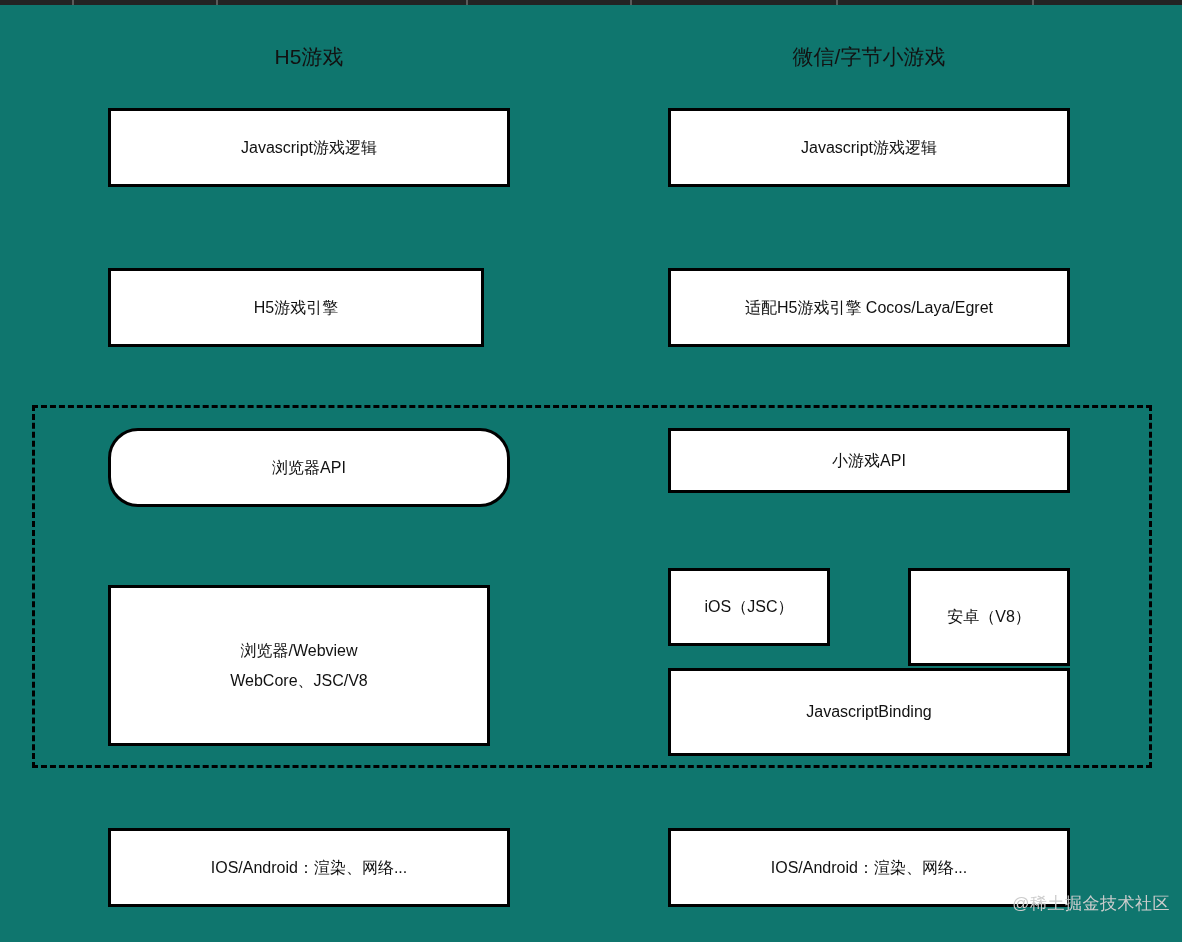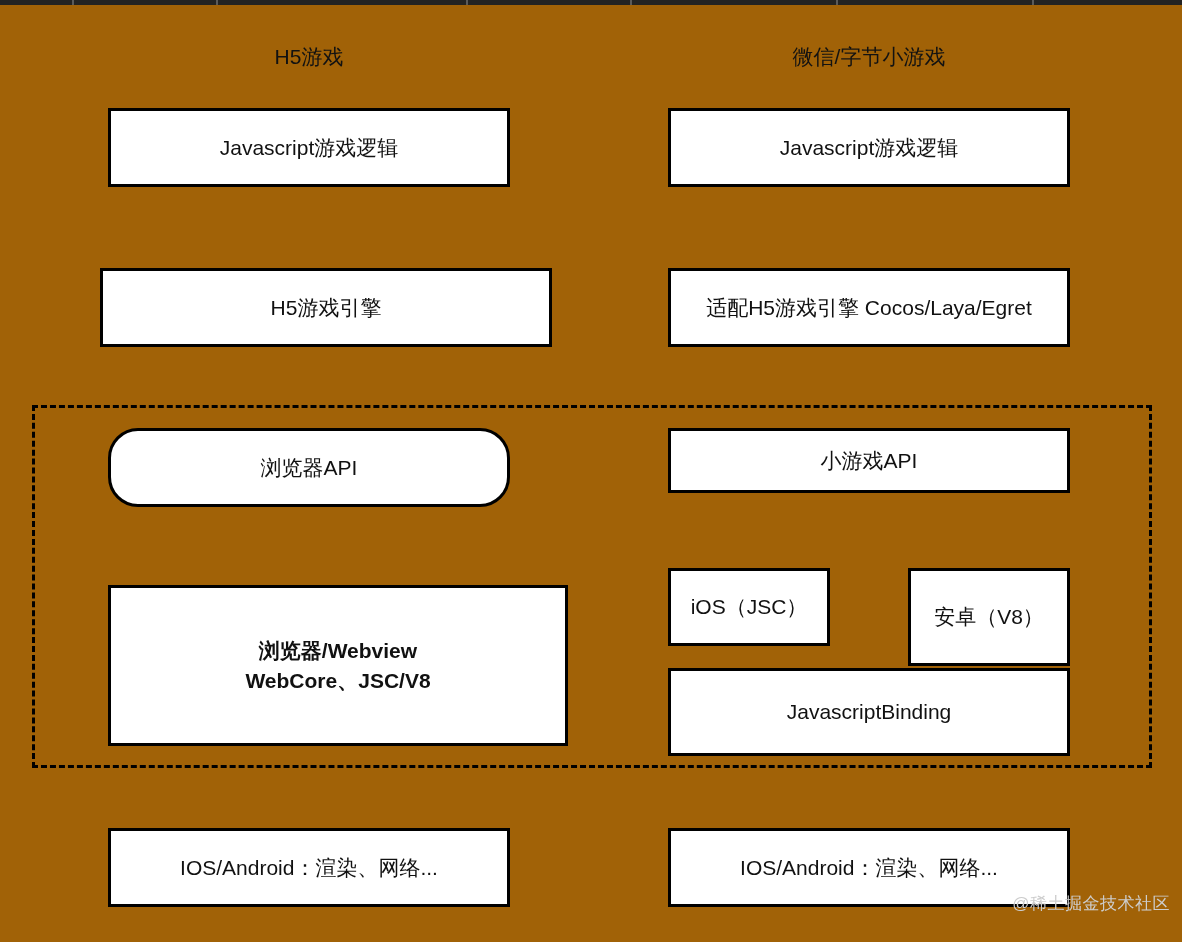--- a/index.html
+++ b/index.html
@@ -8,21 +8,21 @@
     background: #ffffff;
   }
   body {
     font-family: "Liberation Sans", "DejaVu Sans", sans-serif;
     -webkit-font-smoothing: antialiased;
   }
   #canvas {
     position: relative;
     width: 1182px;
     height: 942px;
-    background: #a16207;
+    background: #0f766e;
     overflow: hidden;
   }
 
   
   .top-strip {
     position: absolute;
     left: 0;
     top: 0;
     width: 1182px;
     height: 5px;
@@ -50,21 +50,21 @@
   .node {
     position: absolute;
     box-sizing: border-box;
     border: 3px solid #000000;
     background: #ffffff;
     display: flex;
     align-items: center;
     justify-content: center;
     text-align: center;
     color: #111111;
-    font-size: 21px;
+    font-size: 16px;
     line-height: 30px;
     padding: 2px 16px;
   }
   .node .node-label {
     display: block;
     white-space: pre-line;
   }
 
   
   .dashed-group {
@@ -101,29 +101,29 @@
   <div class="col-title" style="left:108px; top:44px; width:402px;">H5游戏</div>
 
   <div class="col-title" style="left:668px; top:44px; width:402px;">微信/字节小游戏</div>
 
   <div class="dashed-group" style="left:32px; top:405px; width:1120px; height:363px;"></div>
 
   <div class="node" style="left:108px; top:108px; width:402px; height:79px;">
     <span class="node-label">Javascript游戏逻辑</span>
   </div>
 
-  <div class="node" style="left:100px; top:268px; width:452px; height:79px;">
+  <div class="node" style="left:108px; top:268px; width:376px; height:79px;">
     <span class="node-label">H5游戏引擎</span>
   </div>
 
   <div class="node" style="left:108px; top:428px; width:402px; height:79px;border-radius:30px;">
     <span class="node-label">浏览器API</span>
   </div>
 
-  <div class="node" style="left:108px; top:585px; width:460px; height:161px;font-weight:bold;">
+  <div class="node" style="left:108px; top:585px; width:382px; height:161px;">
     <span class="node-label">浏览器/Webview
 WebCore、JSC/V8</span>
   </div>
 
   <div class="node" style="left:108px; top:828px; width:402px; height:79px;">
     <span class="node-label">IOS/Android：渲染、网络...</span>
   </div>
 
   <div class="node" style="left:668px; top:108px; width:402px; height:79px;">
     <span class="node-label">Javascript游戏逻辑</span>

